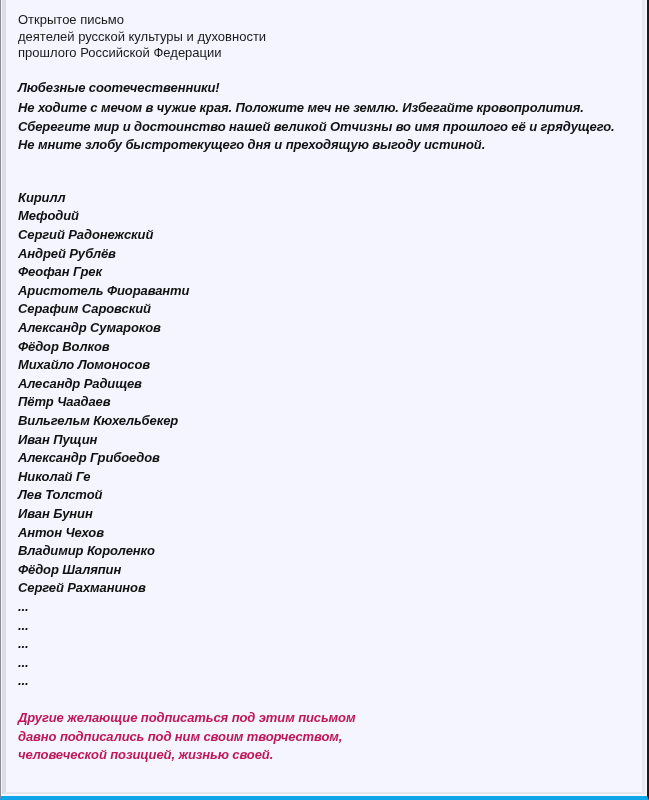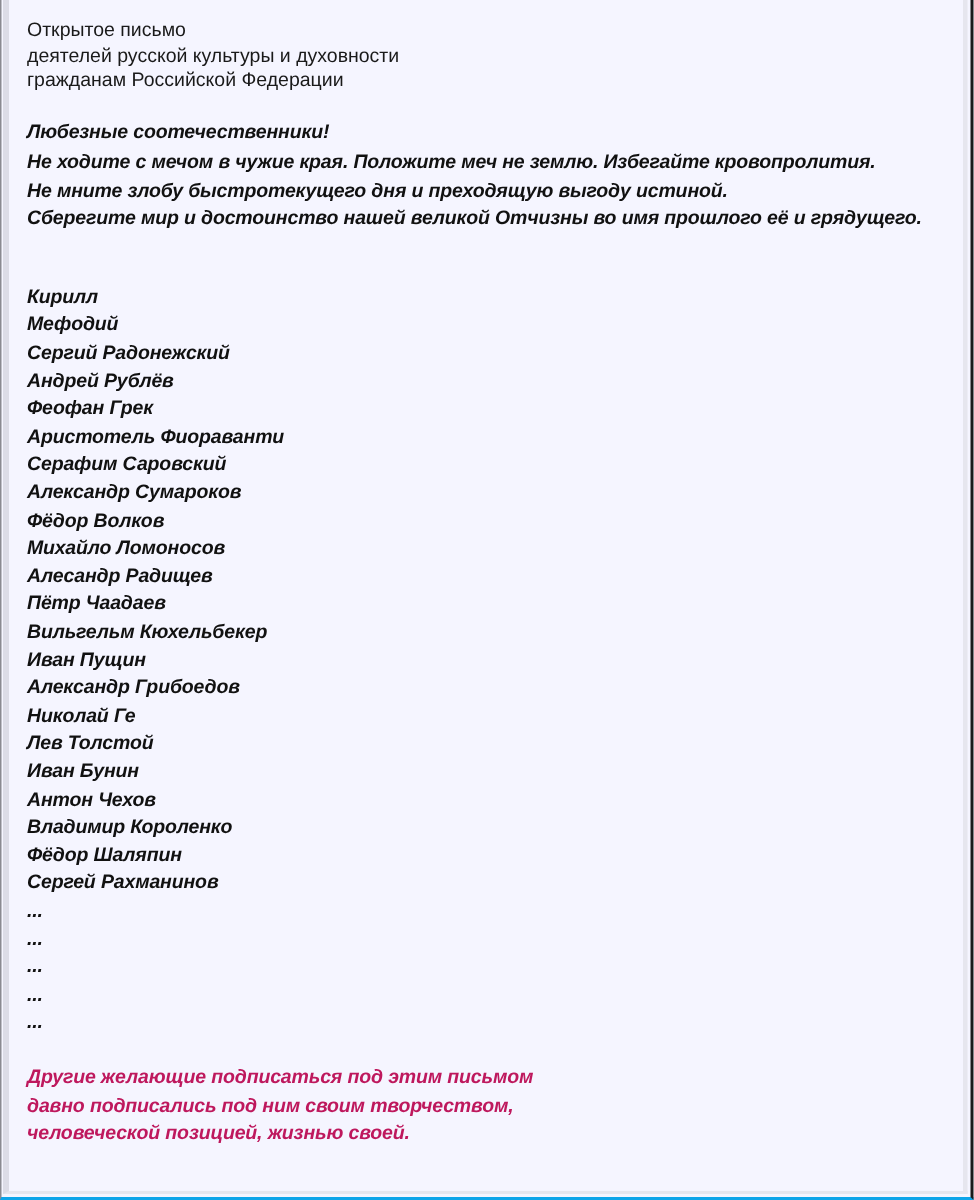--- a/index.html
+++ b/index.html
@@ -16,21 +16,21 @@
     .frame {
       position: absolute;
       left: 0;
       top: 0;
       width: 649px;
       height: 800px;
       box-sizing: border-box;
       background: #f5f5ff;
       border-left: 1px solid #8a8a90;
       border-right: 2px solid #1a1a1a;
-      border-bottom: 2px solid #0ea5e9;
+      border-bottom: 4px solid #0ea5e9;
     }
     .inner {
       position: absolute;
       left: 1px;
       top: 0;
       right: 2px;
       bottom: 2px;
       border-left: 4px solid #dcdce6;
       border-right: 3px solid #e6e6ee;
       border-bottom: 2px solid #e6e6ee;
@@ -68,29 +68,29 @@
 </head>
 <body>
 
 <div class="frame">
   <div class="inner"></div>
   <div class="content">
 
     <div>
       <div class="header-line">Открытое письмо</div>
       <div class="header-line">деятелей русской культуры и духовности</div>
-      <div class="header-line">гражданам Российской Федерации</div>
+      <div class="header-line">прошлого Российской Федерации</div>
     </div>
 
     <div class="bi greeting">Любезные соотечественники!</div>
 
     <div class="body-block">
       <div class="bi">Не ходите с мечом в чужие края. Положите меч не землю. Избегайте кровопролития.</div>
+      <div class="bi">Сберегите мир и достоинство нашей великой Отчизны во имя прошлого её и грядущего.</div>
       <div class="bi">Не мните злобу быстротекущего дня и преходящую выгоду истиной.</div>
-      <div class="bi">Сберегите мир и достоинство нашей великой Отчизны во имя прошлого её и грядущего.</div>
     </div>
 
     <div class="names">
       <div class="bi">Кирилл</div>
       <div class="bi">Мефодий</div>
       <div class="bi">Сергий Радонежский</div>
       <div class="bi">Андрей Рублёв</div>
       <div class="bi">Феофан Грек</div>
       <div class="bi">Аристотель Фиораванти</div>
       <div class="bi">Серафим Саровский</div>

